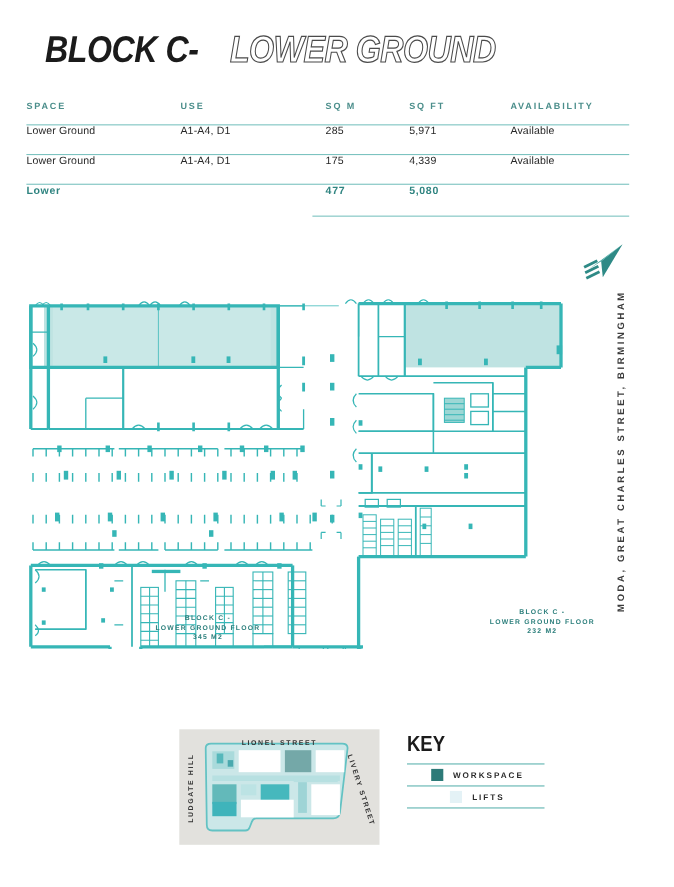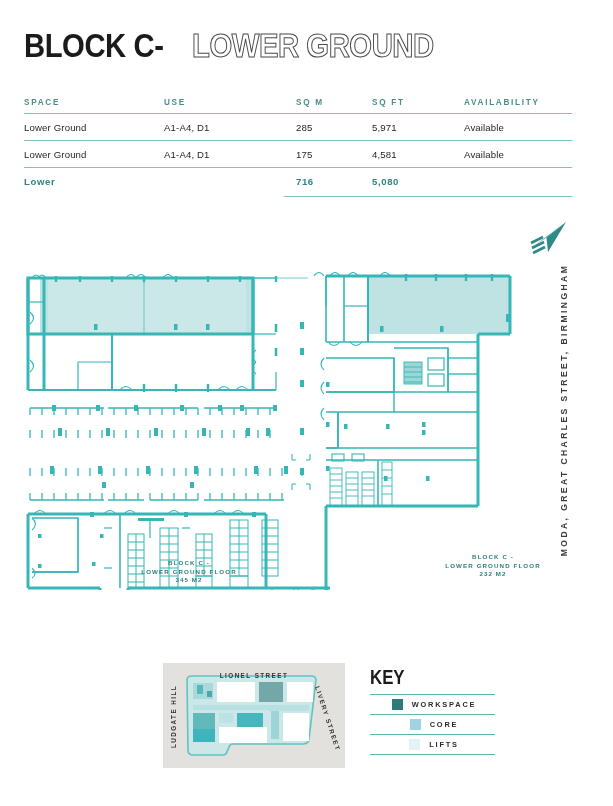--- a/index.html
+++ b/index.html
@@ -16,25 +16,26 @@
     color: #231f20;
   }
   .page {
     position: absolute;
     inset: 0;
   }
 
   
   .title-row {
     position: absolute;
-    left: 24px;
+    left: 41px;
     top: 26px;
     display: flex;
     align-items: baseline;
     white-space: nowrap;
+    font-style: italic;
   }
   .title-solid {
     font-family: "Liberation Sans Narrow", "Liberation Sans", sans-serif;
     font-weight: 700;
     font-size: 34px;
     letter-spacing: -0.5px;
     color: #1b1b1b;
     transform: scaleX(0.86);
     transform-origin: left bottom;
   }
@@ -52,21 +53,20 @@
 
   
   .table {
     position: absolute;
     left: 24px;
     top: 92px;
     width: 548px;
   }
   .trow {
     display: flex;
-    align-items: center;
     height: 26px;
     border-bottom: 1px solid #7cc3c0;
   }
   .trow.head {
     height: 21px;
     border-bottom: 1px solid #7cc3c0;
   }
   .trow.total {
     border-bottom: none;
   }
@@ -252,28 +252,28 @@
       <div class="td c-use">A1-A4, D1</div>
       <div class="td c-sqm">285</div>
       <div class="td c-sqft">5,971</div>
       <div class="td c-avail">Available</div>
     </div>
 
     <div class="trow">
       <div class="td c-space">Lower Ground</div>
       <div class="td c-use">A1-A4, D1</div>
       <div class="td c-sqm">175</div>
-      <div class="td c-sqft">4,581</div>
+      <div class="td c-sqft">4,339</div>
       <div class="td c-avail">Available</div>
     </div>
 
     <div class="trow total">
       <div class="td teal c-space">Lower</div>
       <div class="td c-use"></div>
-      <div class="td teal c-sqm">716</div>
+      <div class="td teal c-sqm">477</div>
       <div class="td teal c-sqft">5,080</div>
       <div class="td c-avail"></div>
     </div>
   </div>
   <div class="total-underline"></div>
 
   <div class="compass">
     <svg width="46" height="38" viewBox="0 0 46 38">
       <path d="M40 2 L22 32 L20.5 17.5 Z" fill="#2e8a86"></path>
       <path d="M40 2 L20.5 17.5 L9 25 Z" fill="#3aa39d"></path>
@@ -761,24 +761,20 @@
   </div>
 
   <div class="key">
     <div class="key-title">KEY</div>
 
     <div class="key-row">
       <div class="swatch" style="background: rgb(45, 122, 120);"></div>
       <div class="key-label">WORKSPACE</div>
     </div>
 
-    <div class="key-row">
-      <div class="swatch" style="background: rgb(158, 211, 227);"></div>
-      <div class="key-label">CORE</div>
-    </div>
 
     <div class="key-row last">
       <div class="swatch" style="background: rgb(228, 242, 246);"></div>
       <div class="key-label">LIFTS</div>
     </div>
   </div>
 
 </div>
 
 </body></html>

